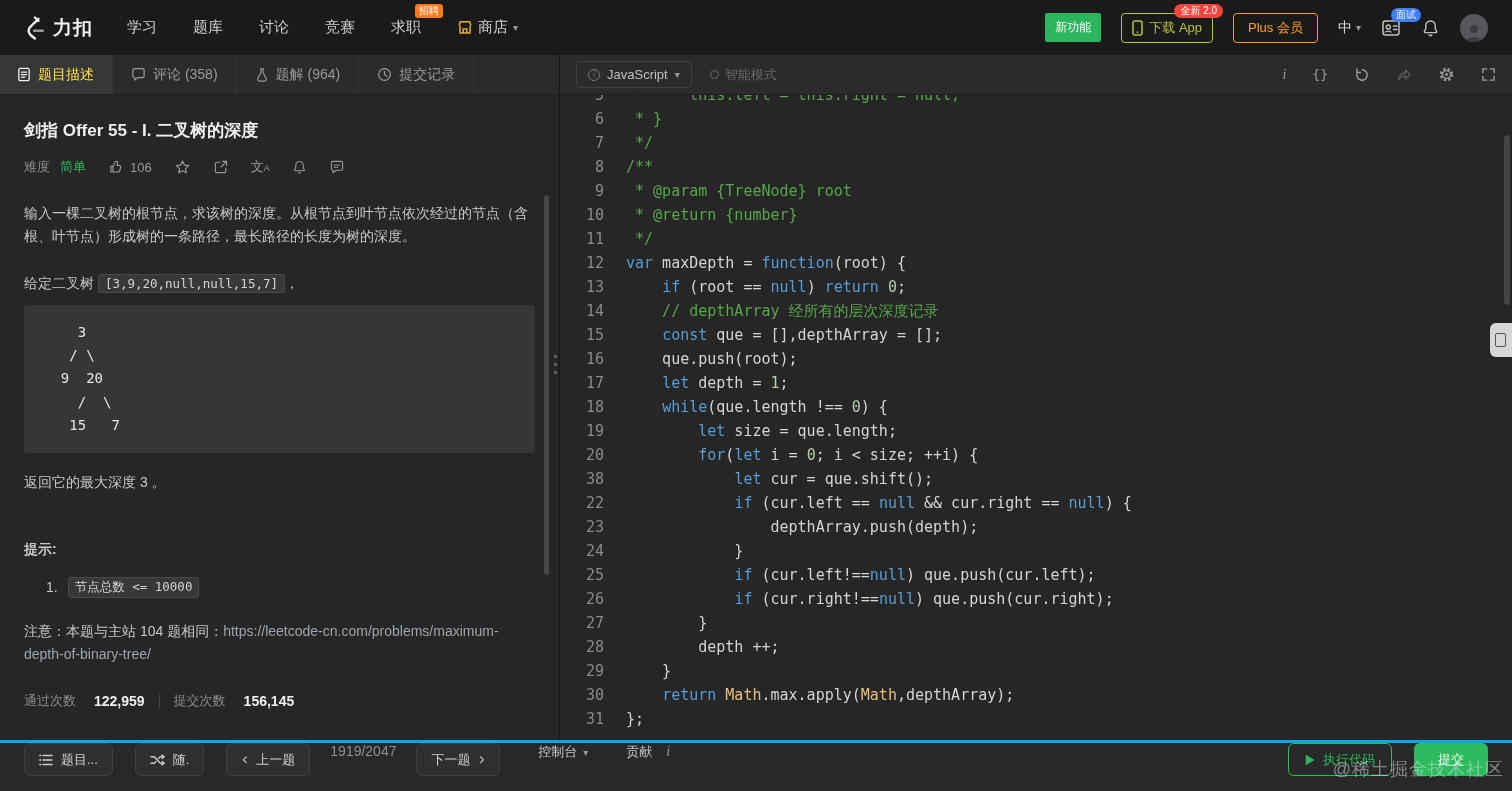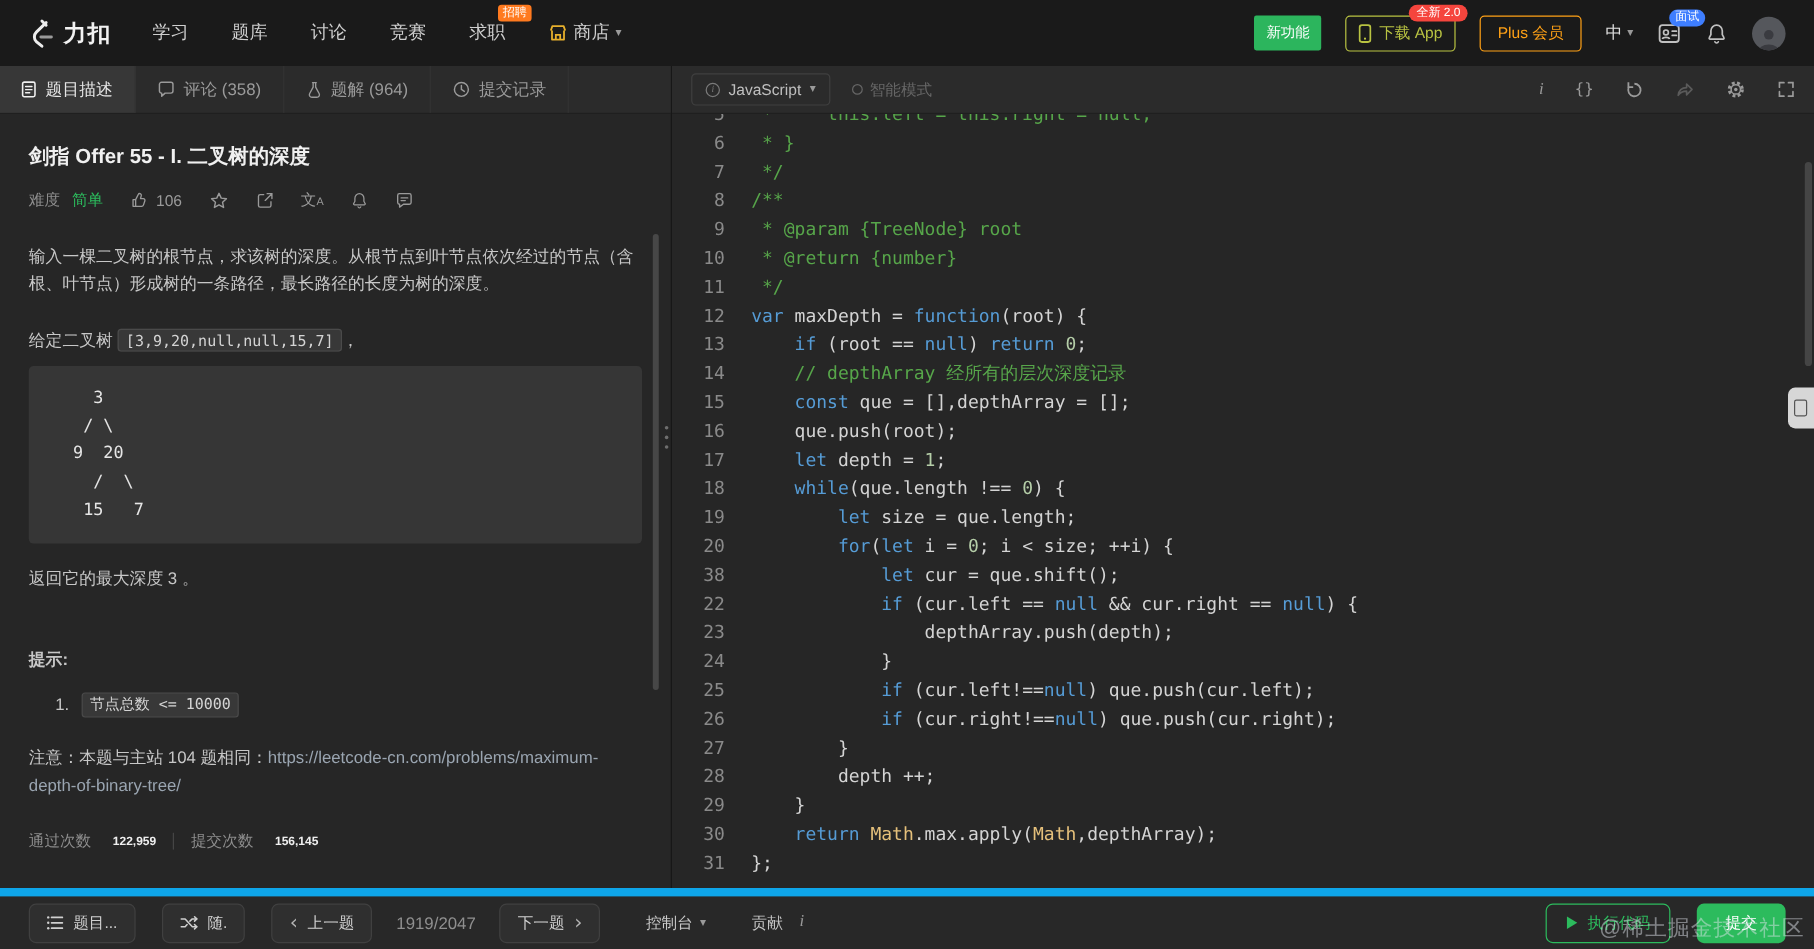--- a/index.html
+++ b/index.html
@@ -31,21 +31,21 @@
   .avatar { width:28px; height:28px; border-radius:50%; background:#55575c; overflow:hidden; display:flex; align-items:flex-end; justify-content:center; cursor:pointer; }
 
   
   .main { display:flex; height:685px; }
   .left-panel { width:560px; background:#262626; position:relative; border-right:1px solid #171717; }
   .right-panel { flex:1; background:#262626; position:relative; }
 
   .tabbar, .toolbar { height:40px; background:#2b2b2b; display:flex; align-items:stretch; border-bottom:1px solid #1f1f1f; }
   .tab { display:flex; align-items:center; gap:7px; padding:0 18px; font-size:14px; color:#9a9a9a; cursor:pointer; border-right:1px solid #343434; }
   .tab .t-icon { color:#9a9a9a; }
-  .tab.active { background:#373737; color:#e5e5e5;padding-left:17px; }
+  .tab.active { background:#373737; color:#fde047;padding-left:17px; }
   .tab.active .t-icon { color:#f0f0f0; }
 
   
   .desc { padding:24px 24px 0 24px; }
   .p-title { font-size:17px; font-weight:bold; color:#f0f0f0; margin-bottom:16px; }
   .meta { display:flex; align-items:center; gap:22px; margin-bottom:26px; font-size:13px; }
   .m-label { color:#8d8d8d; }
   .m-diff { color:#2cbb5d; margin-left:-12px; }
   .m-like { display:flex; align-items:center; gap:6px; color:#9a9a9a; cursor:pointer; }
   .m-ic { color:#9a9a9a; cursor:pointer; }
@@ -58,21 +58,21 @@
   code.pill { font-family:"DejaVu Sans Mono", monospace; font-size:12.5px; background:#383838;
     border:1px solid #4a4a4a; border-radius:3px; padding:1px 6px; color:#d4d4d4; }
   pre.tree { background:#363636; border-radius:4px; padding:16px 20px; font-family:"DejaVu Sans Mono", monospace;
     font-size:14px; line-height:1.65; color:#e6e6e6; margin:6px 0 18px 0; white-space:pre; }
   .ret { margin-bottom:44px; }
   .hint-h { font-size:15px; font-weight:bold; color:#e8e8e8; margin-bottom:16px; }
   .hint-item { font-size:14px; color:#c7c7c7; margin:0 0 22px 22px; display:flex; align-items:center; gap:10px; }
   .note { margin-bottom:22px; }
   .note .link { color:#9aa5b1; text-decoration:none; cursor:pointer; }
   .stats { display:flex; align-items:center; gap:14px; margin-top:26px; font-size:13px; color:#8d8d8d; }
-  .stat-num { color:#efefef; font-weight:bold; font-size:10px; margin-left:4px; }
+  .stat-num { color:#efefef; font-weight:bold; font-size:14px; margin-left:4px; }
   .stat-div { width:1px; height:14px; background:#454545; }
 
   .v-scrollbar { position:absolute; right:10px; top:140px; width:5px; height:380px; background:#474747; border-radius:3px; cursor:pointer; }
   .drag-dots { position:absolute; right:2px; top:300px; display:flex; flex-direction:column; gap:5px; cursor:col-resize; }
   .drag-dots i { width:3px; height:3px; border-radius:50%; background:#6e6e6e; }
 
   
   .toolbar { padding:0 16px; align-items:center; }
   .lang-pill { display:flex; align-items:center; gap:7px; border:1px solid #404040; border-radius:4px;
     padding:5px 11px; font-size:13px; color:#bfbfbf; cursor:pointer; background:transparent; }
@@ -93,21 +93,21 @@
   .tok-c { color:#57a64a; }
   .tok-k { color:#569cd6; }
   .tok-n { color:#b5cea8; }
   .tok-t { color:#e5c07b; }
   .editor-scrollbar { position:absolute; right:2px; top:40px; width:6px; height:170px; background:#454545; border-radius:3px; cursor:pointer; }
   .side-widget { position:absolute; right:0; top:228px; width:22px; height:34px; background:#d7d7d7; border-radius:6px 0 0 6px;
     display:flex; align-items:center; justify-content:flex-start; padding-left:5px; cursor:pointer; }
   .side-widget i { display:block; width:11px; height:14px; border:1.5px solid #555; border-radius:2px; }
 
   
-  .bottombar { height:51px; background:#282828; border-top:7px solid #0ea5e9; display:flex; align-items:center; padding:0 24px; position:relative; }
+  .bottombar { height:51px; background:#282828; border-top:3px solid #0ea5e9; display:flex; align-items:flex-start; padding:0 24px; position:relative; }
   .fbtn { height:33px; display:inline-flex; align-items:center; gap:8px; padding:0 14px; background:#2f2f2f;
     border:1px solid #404040; border-radius:6px; color:#d0d0d0; font-size:13px; cursor:pointer; }
   .fb-gap { margin-left:22px; }
   .chev { font-size:17px; color:#b5b5b5; font-family:"DejaVu Sans", sans-serif; line-height:1; }
   .counter { margin:0 20px; font-size:14px; color:#8f8f8f; }
   .console-toggle { margin-left:38px; display:flex; align-items:center; gap:6px; font-size:13px; color:#c9c9c9; cursor:pointer; }
   .contrib { margin-left:38px; display:flex; align-items:center; gap:14px; font-size:13px; color:#c9c9c9; cursor:pointer; }
   .contrib .ci { font-family:"Liberation Serif", serif; font-style:italic; color:#9a9a9a; font-size:14px; }
   .run-group { margin-left:auto; display:flex; align-items:center; gap:22px; }
   .btn-run { height:33px; display:inline-flex; align-items:center; gap:8px; padding:0 16px; background:transparent;

